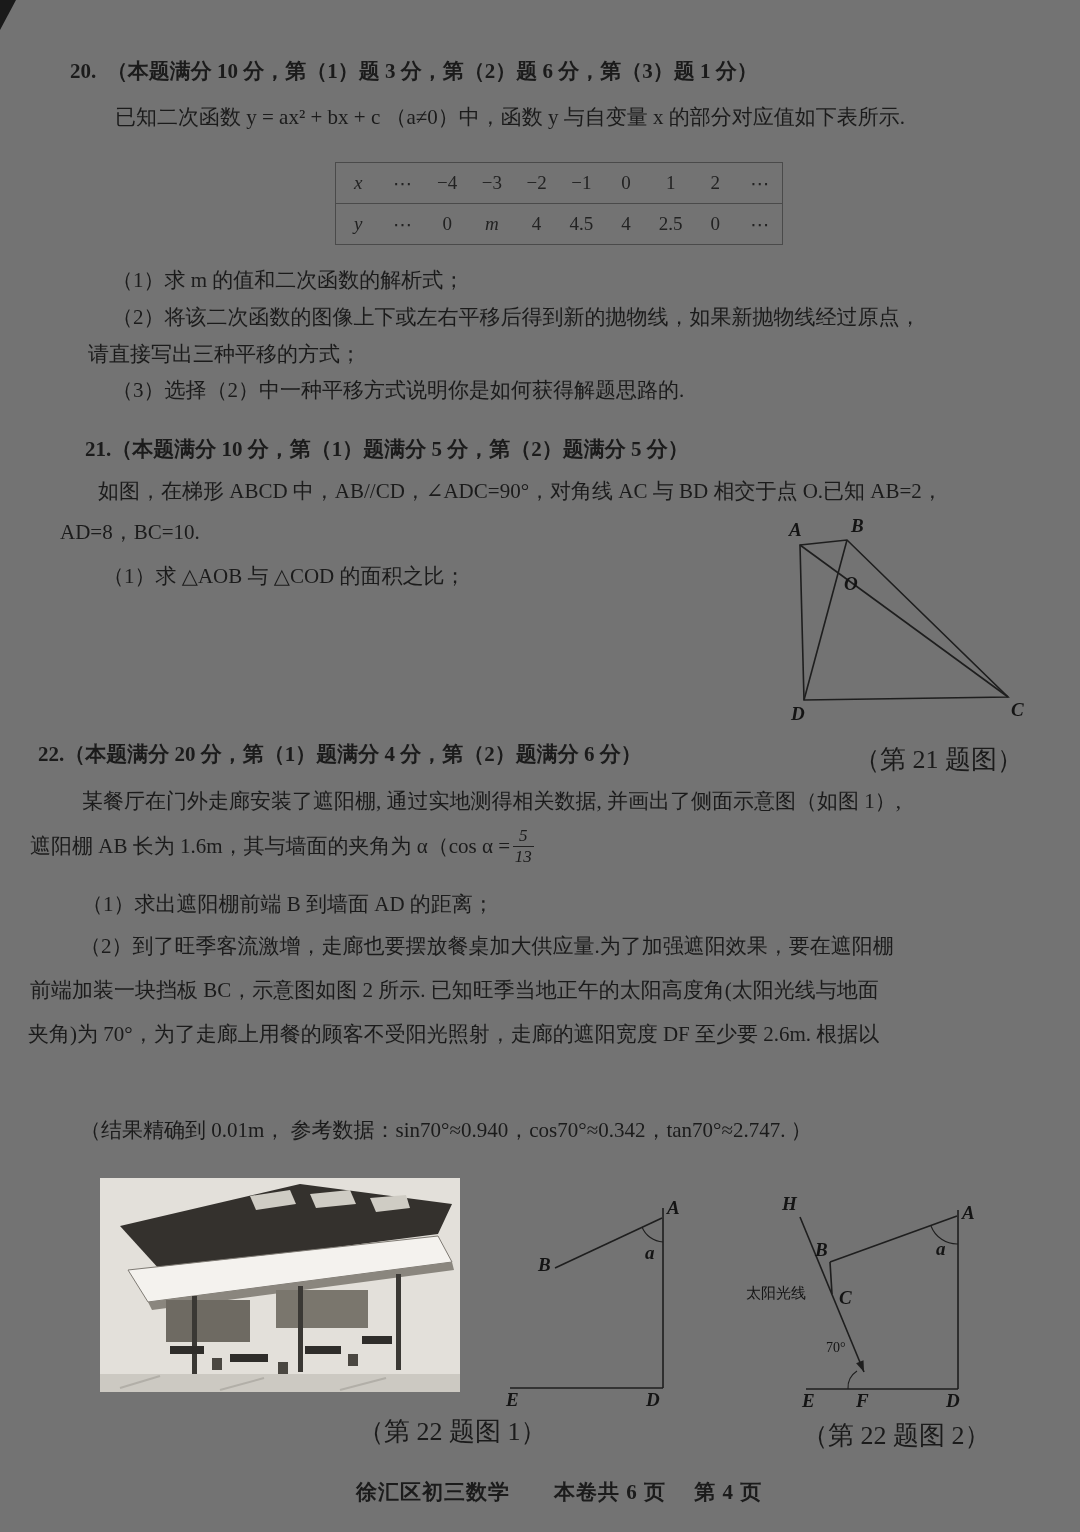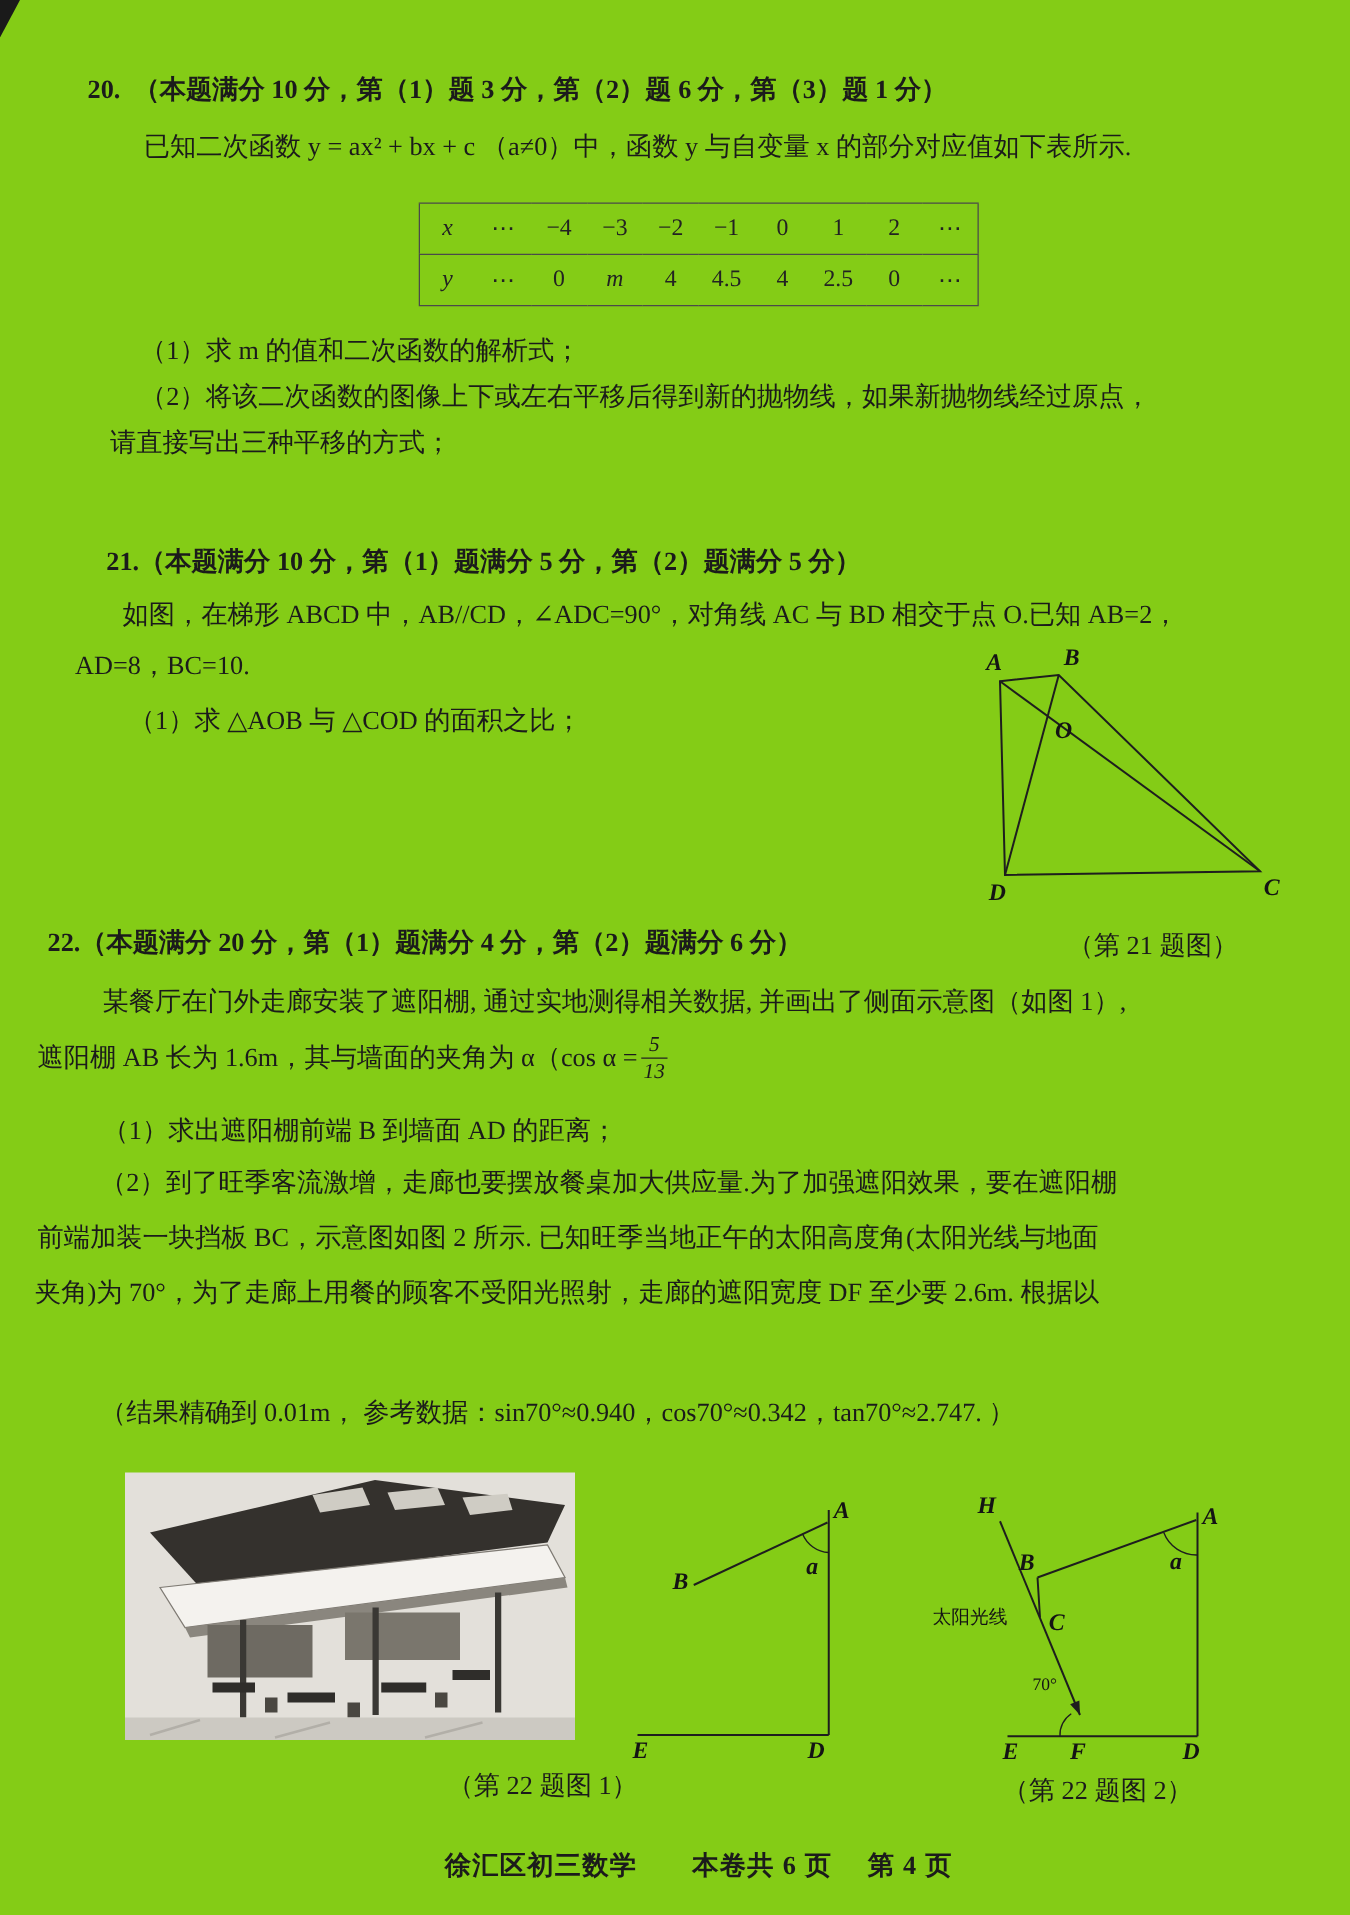--- a/index.html
+++ b/index.html
@@ -1,40 +1,40 @@
 <!DOCTYPE html>
 <html><head>
 <meta charset="utf-8">
 <style>
   html,body{margin:0;padding:0;}
   body{background:#e9e9e7;}
   .page{
     position:relative;
     width:1080px;height:1532px;
     margin:0 auto;
-    background:#84cc16;
+    background:#737373;
     overflow:hidden;
     font-family:"Liberation Serif","DejaVu Serif",serif;
     color:#1b1b1b;
     text-decoration:underline;
   }
   .scan-corner{
     position:absolute;left:0;top:0;width:16px;height:30px;
     background:#1a1a1a;
     clip-path:polygon(0 0,100% 0,0 100%);
   }
   .line{
     position:absolute;
     white-space:pre;
     font-size:21px;
     line-height:1.35;
     color:#1b1b1b;
   }
   .bold{font-weight:700;}
-  .caption{position:absolute;font-size:21px;white-space:pre;text-align:right;}
+  .caption{position:absolute;font-size:26px;white-space:pre;text-align:right;}
   
   table.vals{
     position:absolute;left:335px;top:162px;width:448px;
     border-collapse:collapse;table-layout:fixed;
     border:1px solid #4a4a4a;
     font-size:19px;
   }
   table.vals td{
     height:40px;text-align:center;vertical-align:middle;
     border-top:1px solid #4a4a4a;border-bottom:1px solid #4a4a4a;
@@ -94,20 +94,21 @@
       <td>2.5</td>
       <td>0</td>
       <td>⋯</td>
     </tr>
   </tbody>
     </table>
 
   <div class="line" style="left:112px;top:266px">（1）求 m 的值和二次函数的解析式；</div>
   <div class="line" style="left:112px;top:303px">（2）将该二次函数的图像上下或左右平移后得到新的抛物线，如果新抛物线经过原点，</div>
   <div class="line" style="left:88px;top:340px">请直接写出三种平移的方式；</div>
+  <div class="line" style="left:112px;top:376px">（3）选择（2）中一种平移方式说明你是如何获得解题思路的.</div>
 
   <div class="line bold" style="left:85px;top:435px">21.（本题满分 10 分，第（1）题满分 5 分，第（2）题满分 5 分）</div>
   <div class="line" style="left:98px;top:477px">如图，在梯形 ABCD 中，AB//CD，∠ADC=90°，对角线 AC 与 BD 相交于点 O.已知 AB=2，</div>
   <div class="line" style="left:60px;top:518px">AD=8，BC=10.</div>
   <div class="line" style="left:103px;top:562px">（1）求 △AOB 与 △COD 的面积之比；</div>
 
   <svg class="fig" style="left:755px;top:508px" width="290" height="245" viewBox="0 0 290 245">
     <g stroke="#1e1e1e" stroke-width="1.6" fill="none">
       <path d="M45 37 L92 32 L253 189 L49 192 Z"></path>
       <path d="M45 37 L253 189"></path>

